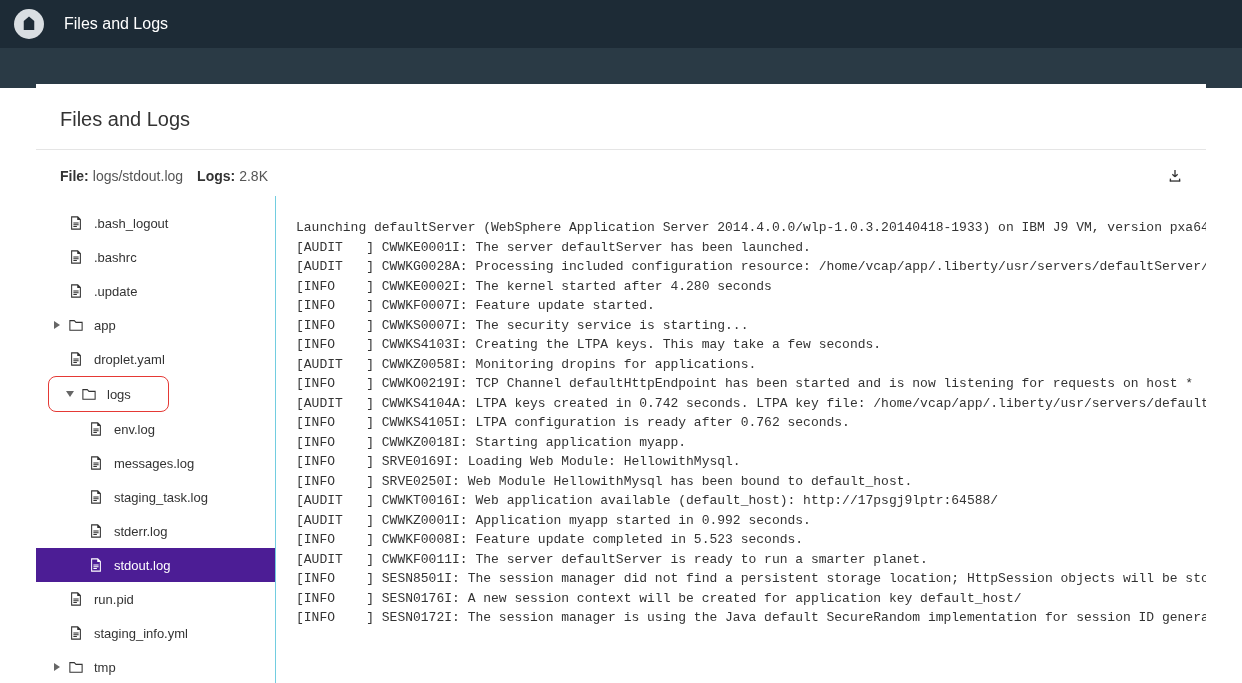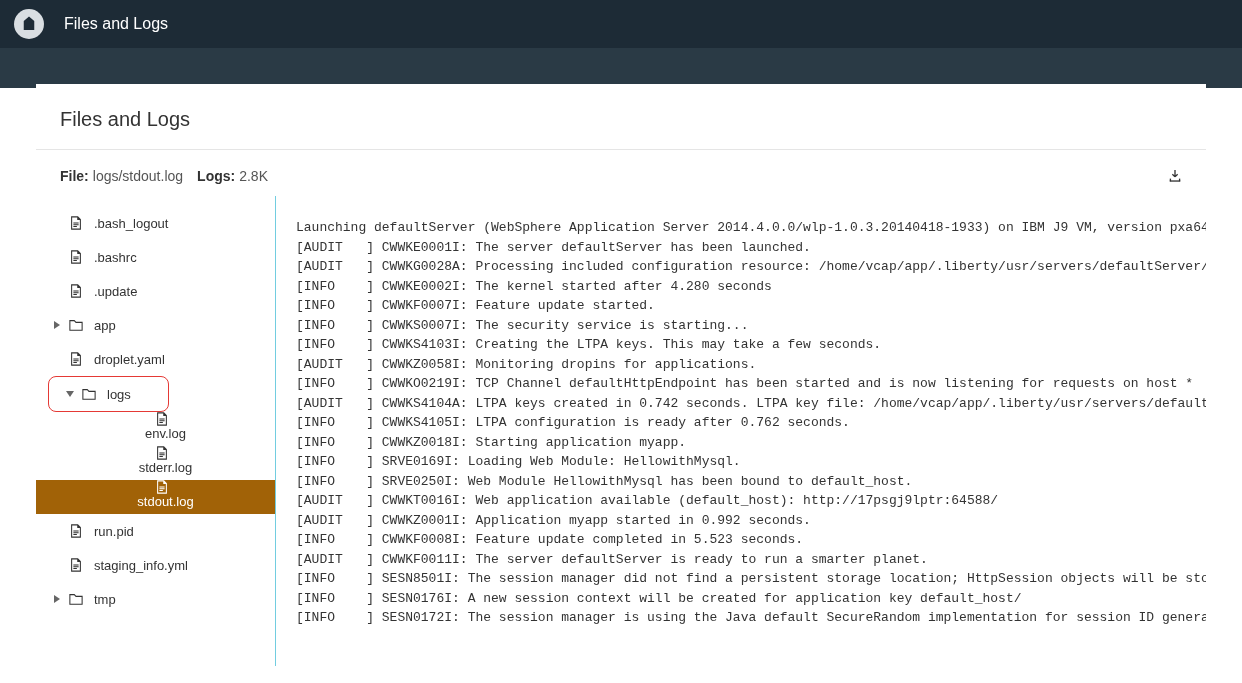--- a/index.html
+++ b/index.html
@@ -19,22 +19,22 @@
 .panel { display: flex; padding: 0 0 0 0; }
 .tree { width: 240px; border-right: 1px solid #72cde0; padding: 10px 0 10px 0; min-height: 470px;}
 .tree ul { list-style: none; }
 .tree-item { display: flex; align-items: center; height: 34px; cursor: pointer; padding-left: 0; white-space: nowrap;}
 .tree-item .caret { width: 10px; margin-left: 16px; margin-right: 4px; display:inline-flex; align-items:center; justify-content:center;}
 .tree-item .caret svg { width:8px; height:8px; fill:#666;}
 .tree-item .spacer-caret { width: 10px; margin-left:16px; margin-right:4px;}
 .tree-item .glyph { width: 20px; display: inline-flex; align-items:center; justify-content:center; margin-right: 8px;}
 .tree-item .glyph svg { width:14px; height:14px; fill:none; stroke:#333; stroke-width:1.2;}
 .tree-item .lbl { font-size: 13px; color: #333; }
-.tree-item.child { padding-left: 20px; flex-direction: column; }
-.tree-item.selected { background: #a16207; }
+.tree-item.child { padding-left: 20px; }
+.tree-item.selected { background: #4c1d95; }
 .tree-item.selected .lbl { color: #fff; }
 .tree-item.selected .glyph svg { stroke:#fff;}
 .highlight-box { border: 1.5px solid #e53935; border-radius:8px; margin: 0 106px 0 12px; }
 .content { flex: 1; padding: 22px 8px 10px 20px; font-family: "Courier New", monospace; font-size: 13px; line-height: 1.5; color: #333; white-space: pre; overflow: hidden;}
 </style>
 </head>
 <body>
 
 <div class="topbar">
   <div class="topbar-logo">
@@ -159,20 +159,48 @@
               <span class="spacer-caret"></span>
               <span class="glyph">
                 <svg viewBox="0 0 16 16">
                   <path d="M3 1h7l3 3v11H3z M10 1v3h3"></path>
                   <line x1="5" y1="8" x2="11" y2="8"></line>
                   <line x1="5" y1="10" x2="11" y2="10"></line>
                   <line x1="5" y1="12" x2="9" y2="12"></line>
                 </svg>
               </span>
               <span class="lbl">env.log</span>
+            </div>
+          </li>
+          <li>
+            <div class="tree-item child">
+              <span class="spacer-caret"></span>
+              <span class="glyph">
+                <svg viewBox="0 0 16 16">
+                  <path d="M3 1h7l3 3v11H3z M10 1v3h3"></path>
+                  <line x1="5" y1="8" x2="11" y2="8"></line>
+                  <line x1="5" y1="10" x2="11" y2="10"></line>
+                  <line x1="5" y1="12" x2="9" y2="12"></line>
+                </svg>
+              </span>
+              <span class="lbl">messages.log</span>
+            </div>
+          </li>
+          <li>
+            <div class="tree-item child">
+              <span class="spacer-caret"></span>
+              <span class="glyph">
+                <svg viewBox="0 0 16 16">
+                  <path d="M3 1h7l3 3v11H3z M10 1v3h3"></path>
+                  <line x1="5" y1="8" x2="11" y2="8"></line>
+                  <line x1="5" y1="10" x2="11" y2="10"></line>
+                  <line x1="5" y1="12" x2="9" y2="12"></line>
+                </svg>
+              </span>
+              <span class="lbl">staging_task.log</span>
             </div>
           </li>
           <li>
             <div class="tree-item child">
               <span class="spacer-caret"></span>
               <span class="glyph">
                 <svg viewBox="0 0 16 16">
                   <path d="M3 1h7l3 3v11H3z M10 1v3h3"></path>
                   <line x1="5" y1="8" x2="11" y2="8"></line>
                   <line x1="5" y1="10" x2="11" y2="10"></line>

